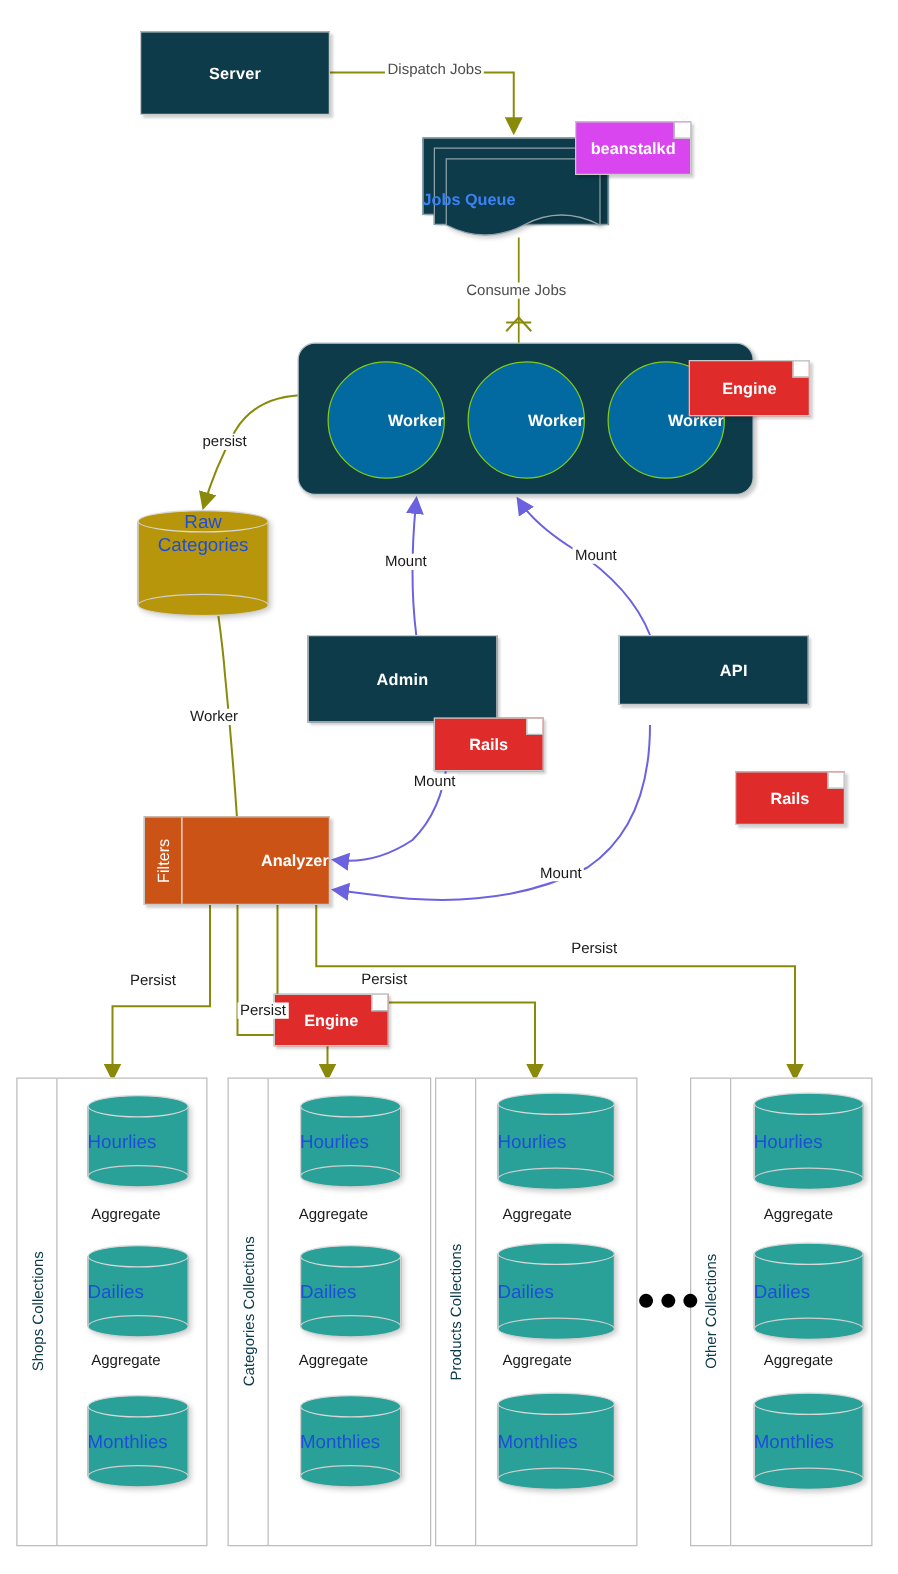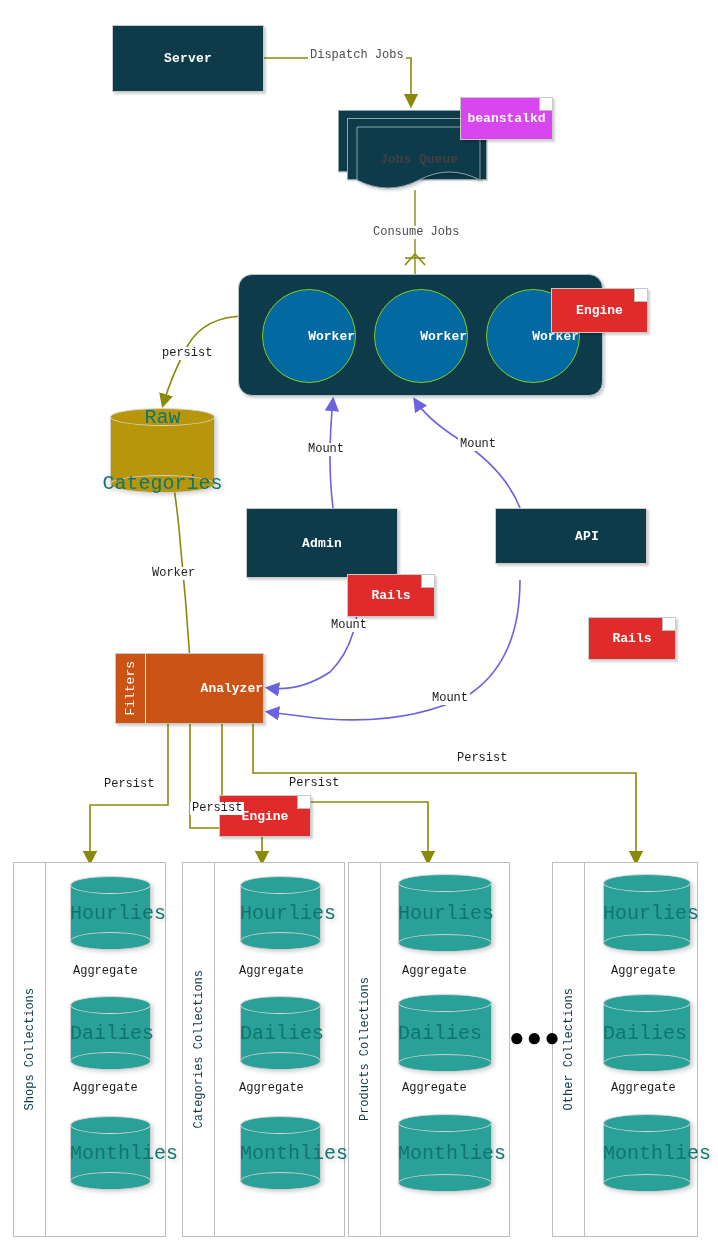--- a/index.html
+++ b/index.html
@@ -6,21 +6,21 @@
   html, body {
     margin: 0; padding: 0;
     background: #ffffff;
   }
   body {
     width: 718px; height: 1259px;
     position: relative;
     font-family: "Liberation Sans", sans-serif;
     overflow: hidden;
   }
-  #stage { position: absolute; left: 0; top: 0; width: 718px; height: 1259px; font-family: Liberation Mono, monospace; }
+  #stage { position: absolute; left: 0; top: 0; width: 718px; height: 1259px; }
   #edges { position: absolute; left: 0; top: 0; width: 718px; height: 1259px; pointer-events: none; }
 
   .node { position: absolute; }
 
   
   .box {
     background: #0d3b4a;
     border: 1px solid #c9c9c9;
     color: #ffffff;
     display: flex; align-items: center; justify-content: center;
@@ -57,22 +57,22 @@
     border: 1px solid #8fa3ab;
     box-shadow: 1px 1px 1px rgba(0,0,0,.15);
   }
   .queue-front {
     position: absolute;
     left: 0; top: 0;
     filter: drop-shadow(2px 2px 1.5px rgba(0,0,0,.2));
   }
   .queue-label {
     position: absolute;
-    color: #404040; font-weight: bold; font-size: 13px;
-    width: 100%; text-align: center;
+    color: #3b82f6; font-weight: bold; font-size: 13px;
+    width: 100%; text-align: left;
   }
 
   
   .pool {
     background: #0d3b4a;
     border: 1px solid #b6c2c7;
     border-radius: 14px;
     box-shadow: 2px 2px 3px rgba(0,0,0,.2);
   }
   .worker {
@@ -99,22 +99,22 @@
     border-radius: 50% / 50%;
   }
   .cyl .bottom {
     position: absolute; left: 0; right: 0; bottom: 0; height: 18px;
     background: var(--cyl, #2aa198);
     border: 1px solid #cfcfcf;
     border-radius: 50% / 50%;
   }
   .cyl .lbl {
     position: absolute; left: 0; right: 0; top: 0; bottom: 0;
-    display: flex; align-items: center; justify-content: space-between;
-    color: #0f766e; font-size: 20px; white-space: nowrap;
+    display: flex; align-items: center; justify-content: flex-start;
+    color: #1d4ed8; font-size: 15px; white-space: nowrap;
     z-index: 3;
   }
   .cyl.shadow { filter: drop-shadow(2px 2px 2px rgba(0,0,0,.18)); }
 
   
   .analyzer-wrap {
     position: absolute;
     display: flex;
     border: 1px solid #c9c9c9;
     background: #cc5316;

